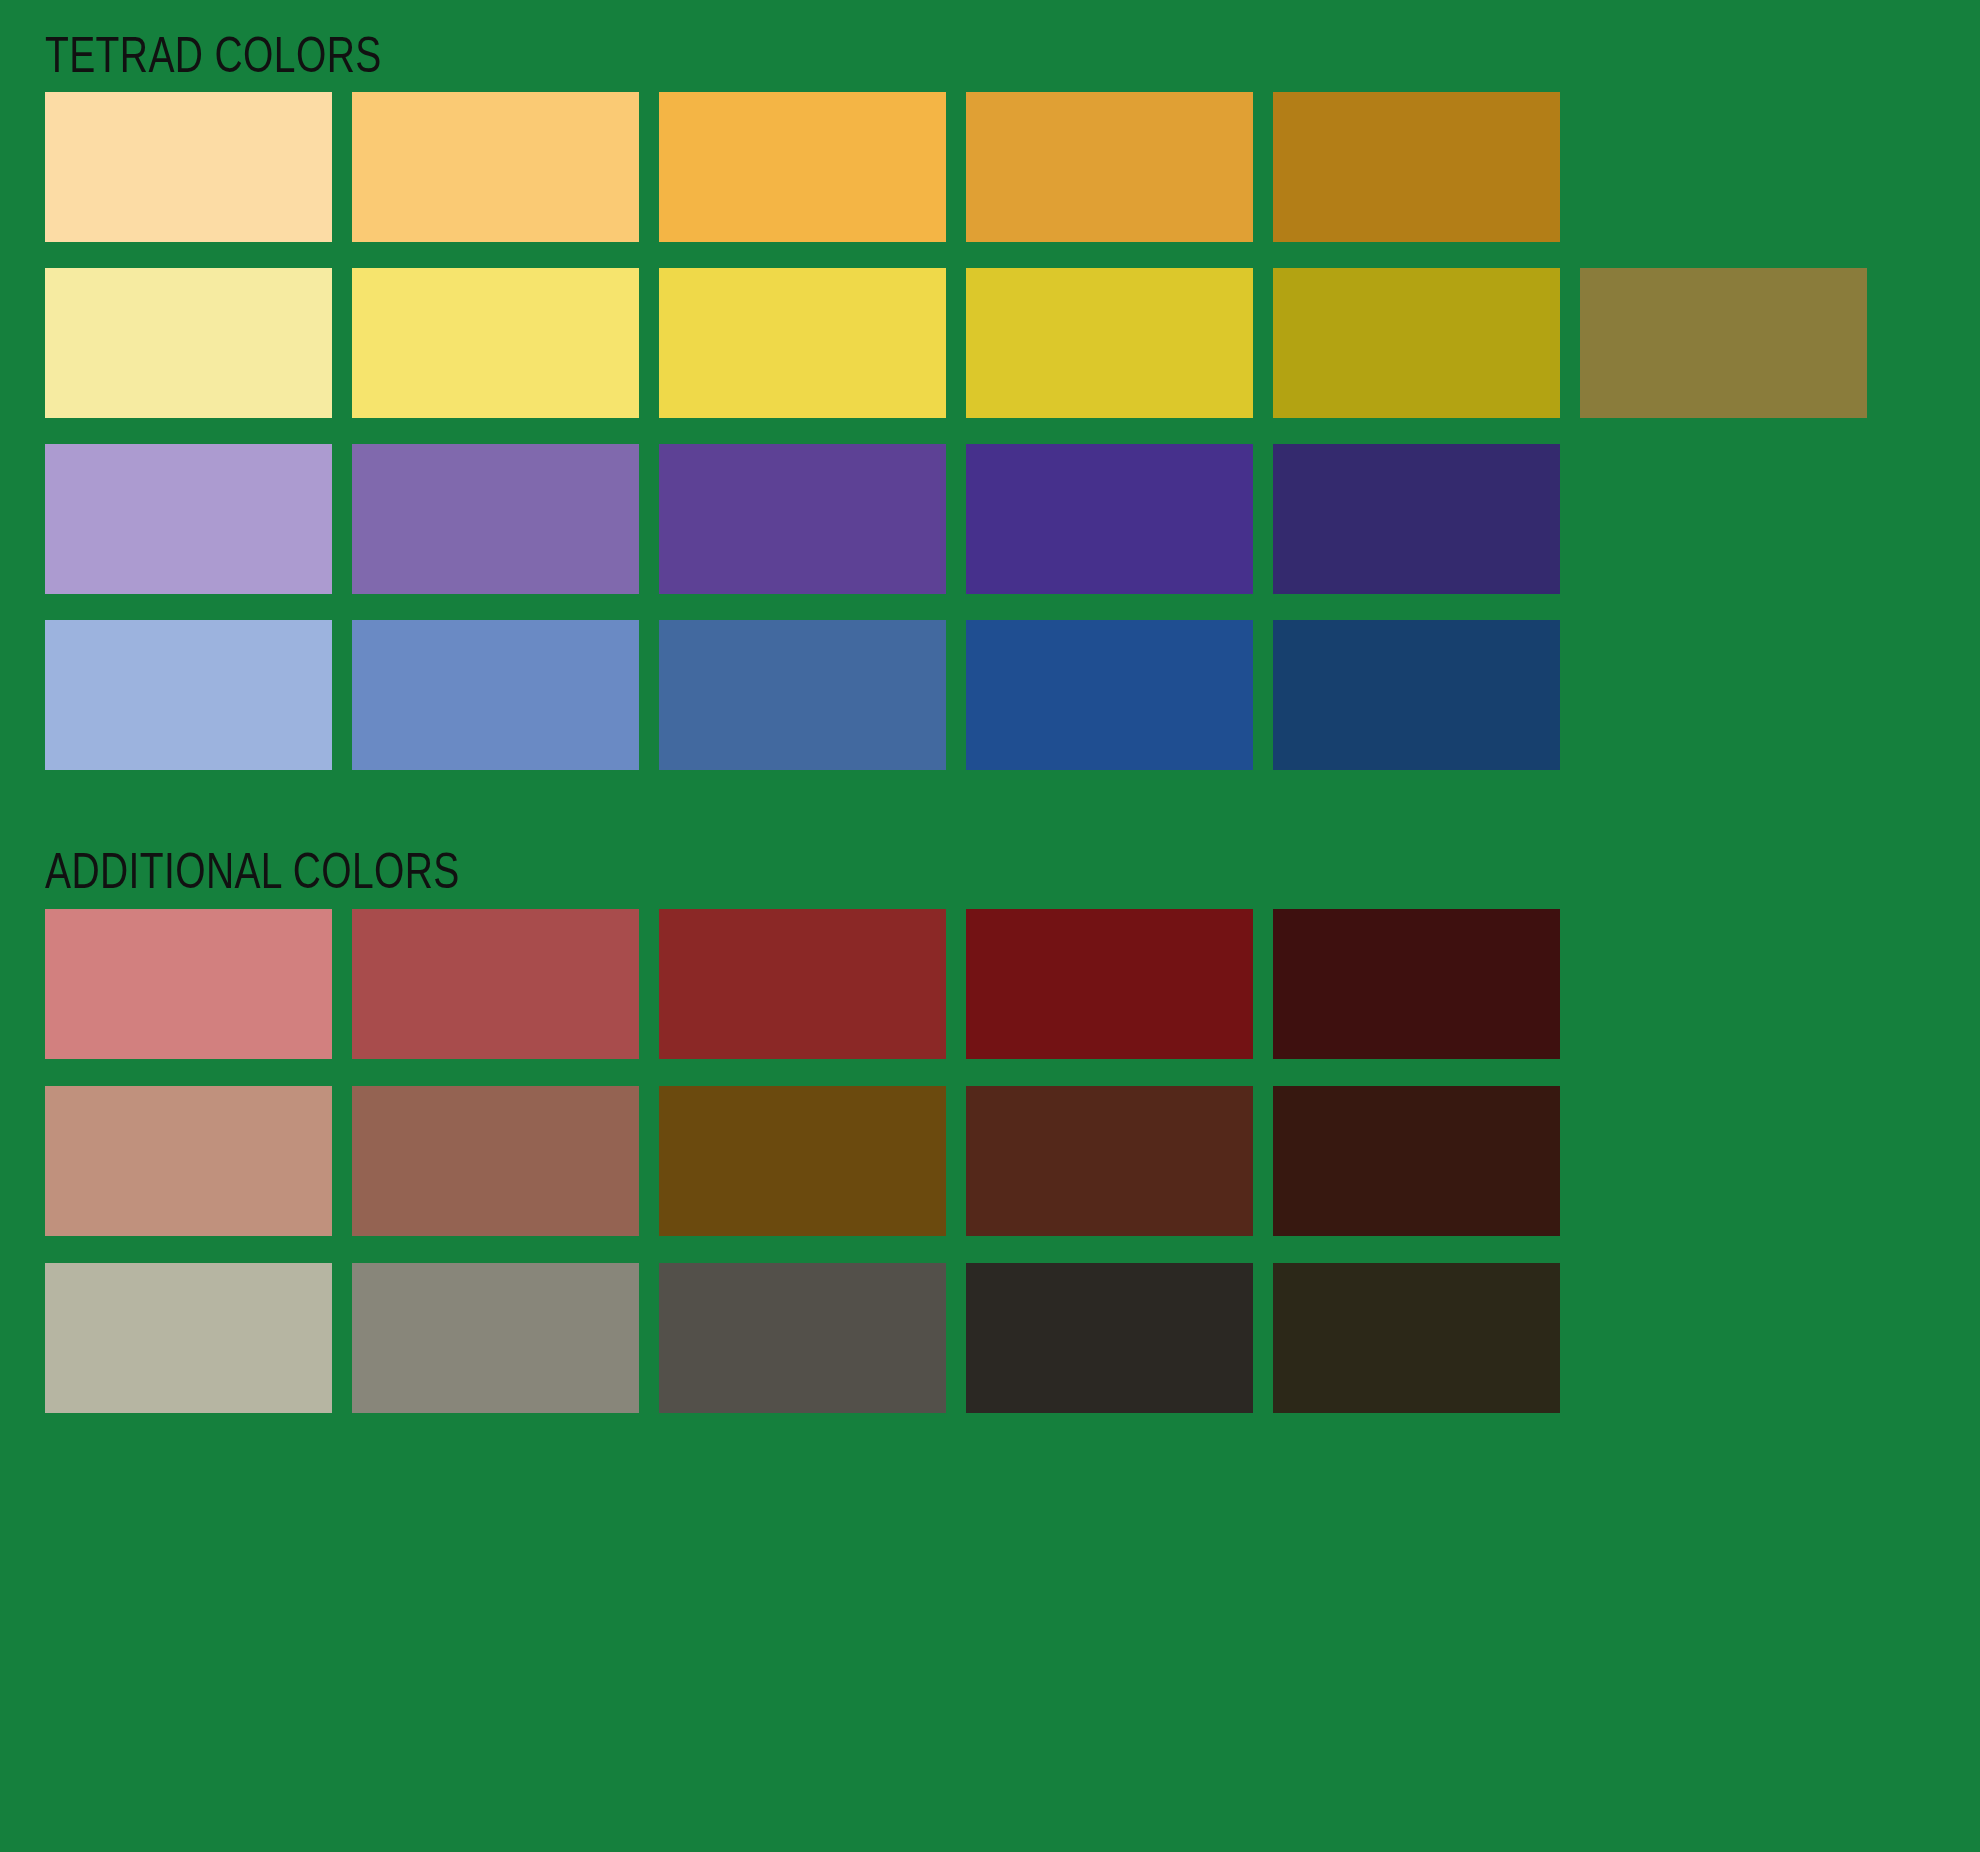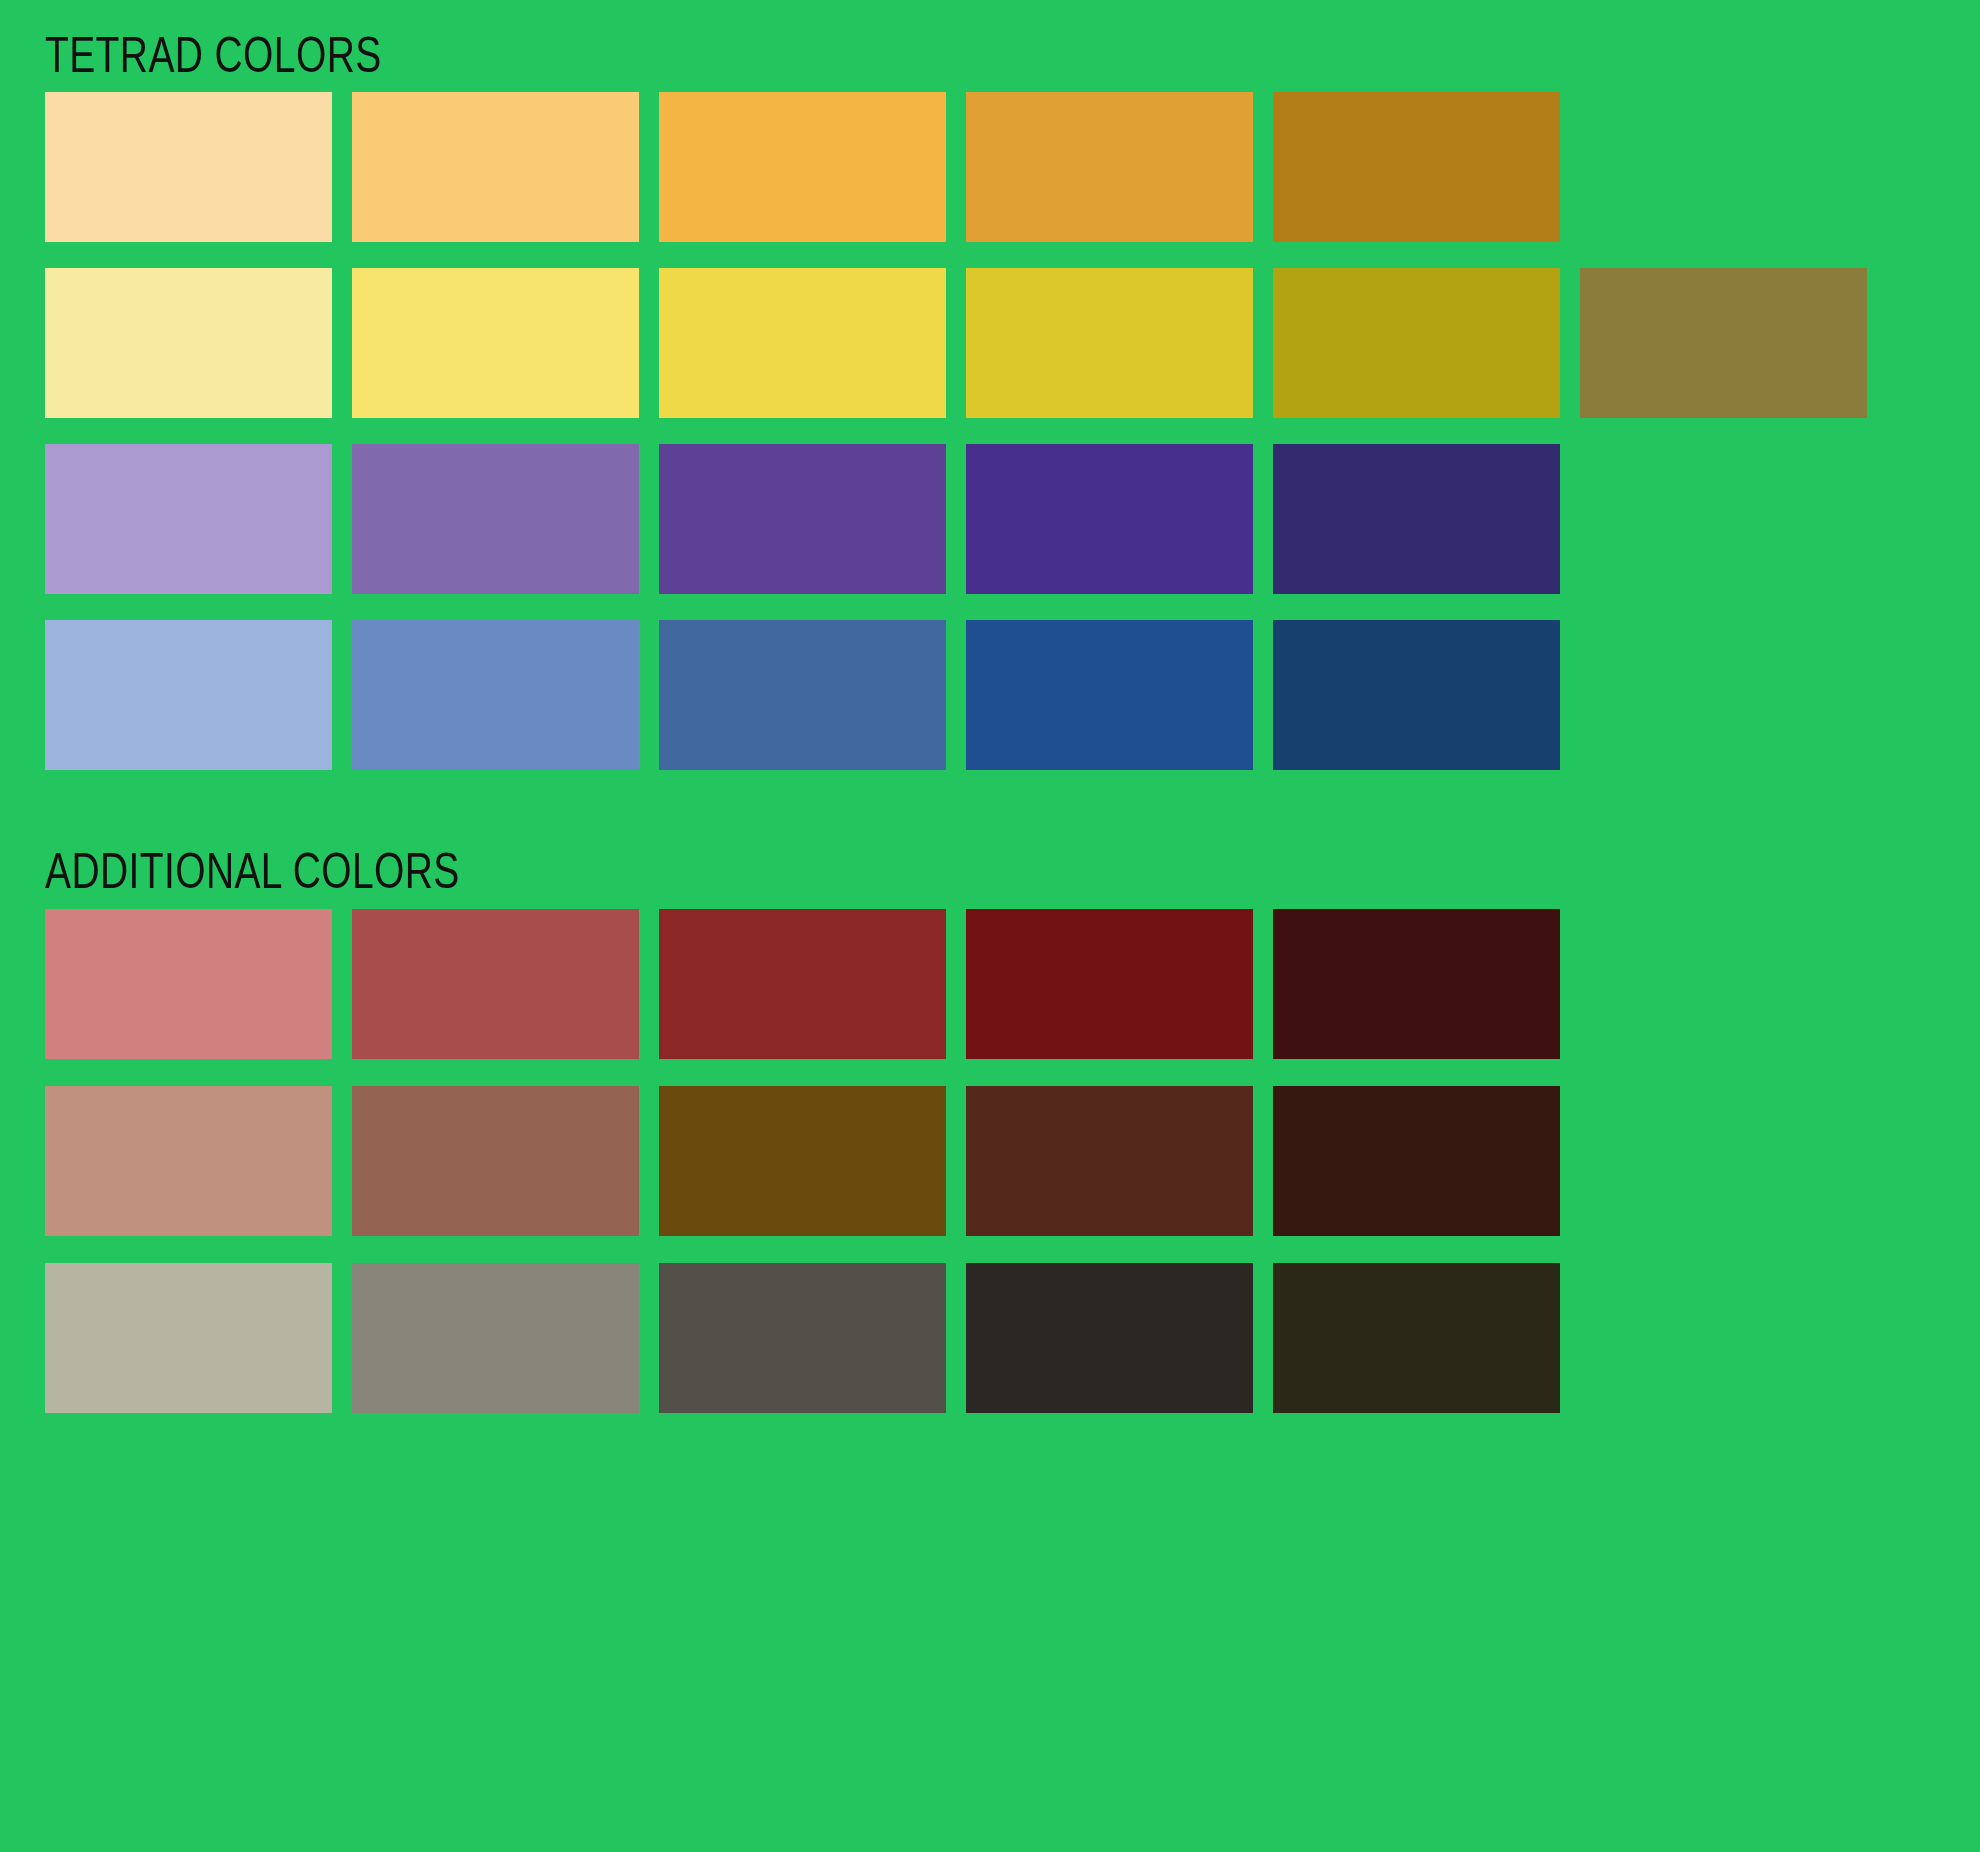--- a/index.html
+++ b/index.html
@@ -14,21 +14,21 @@
     font-family: "Liberation Sans", sans-serif;
     -webkit-font-smoothing: antialiased;
     overflow: hidden;
     position: relative;
   }
 
   .page {
     position: relative;
     width: 1980px;
     height: 1852px;
-    background: #22c55e;
+    background: #15803d;
   }
 
   
   .section-heading {
     position: absolute;
     left: 45px;
     font-family: "Liberation Sans", sans-serif;
     font-size: 50px;
     line-height: 1;
     font-weight: 400;

